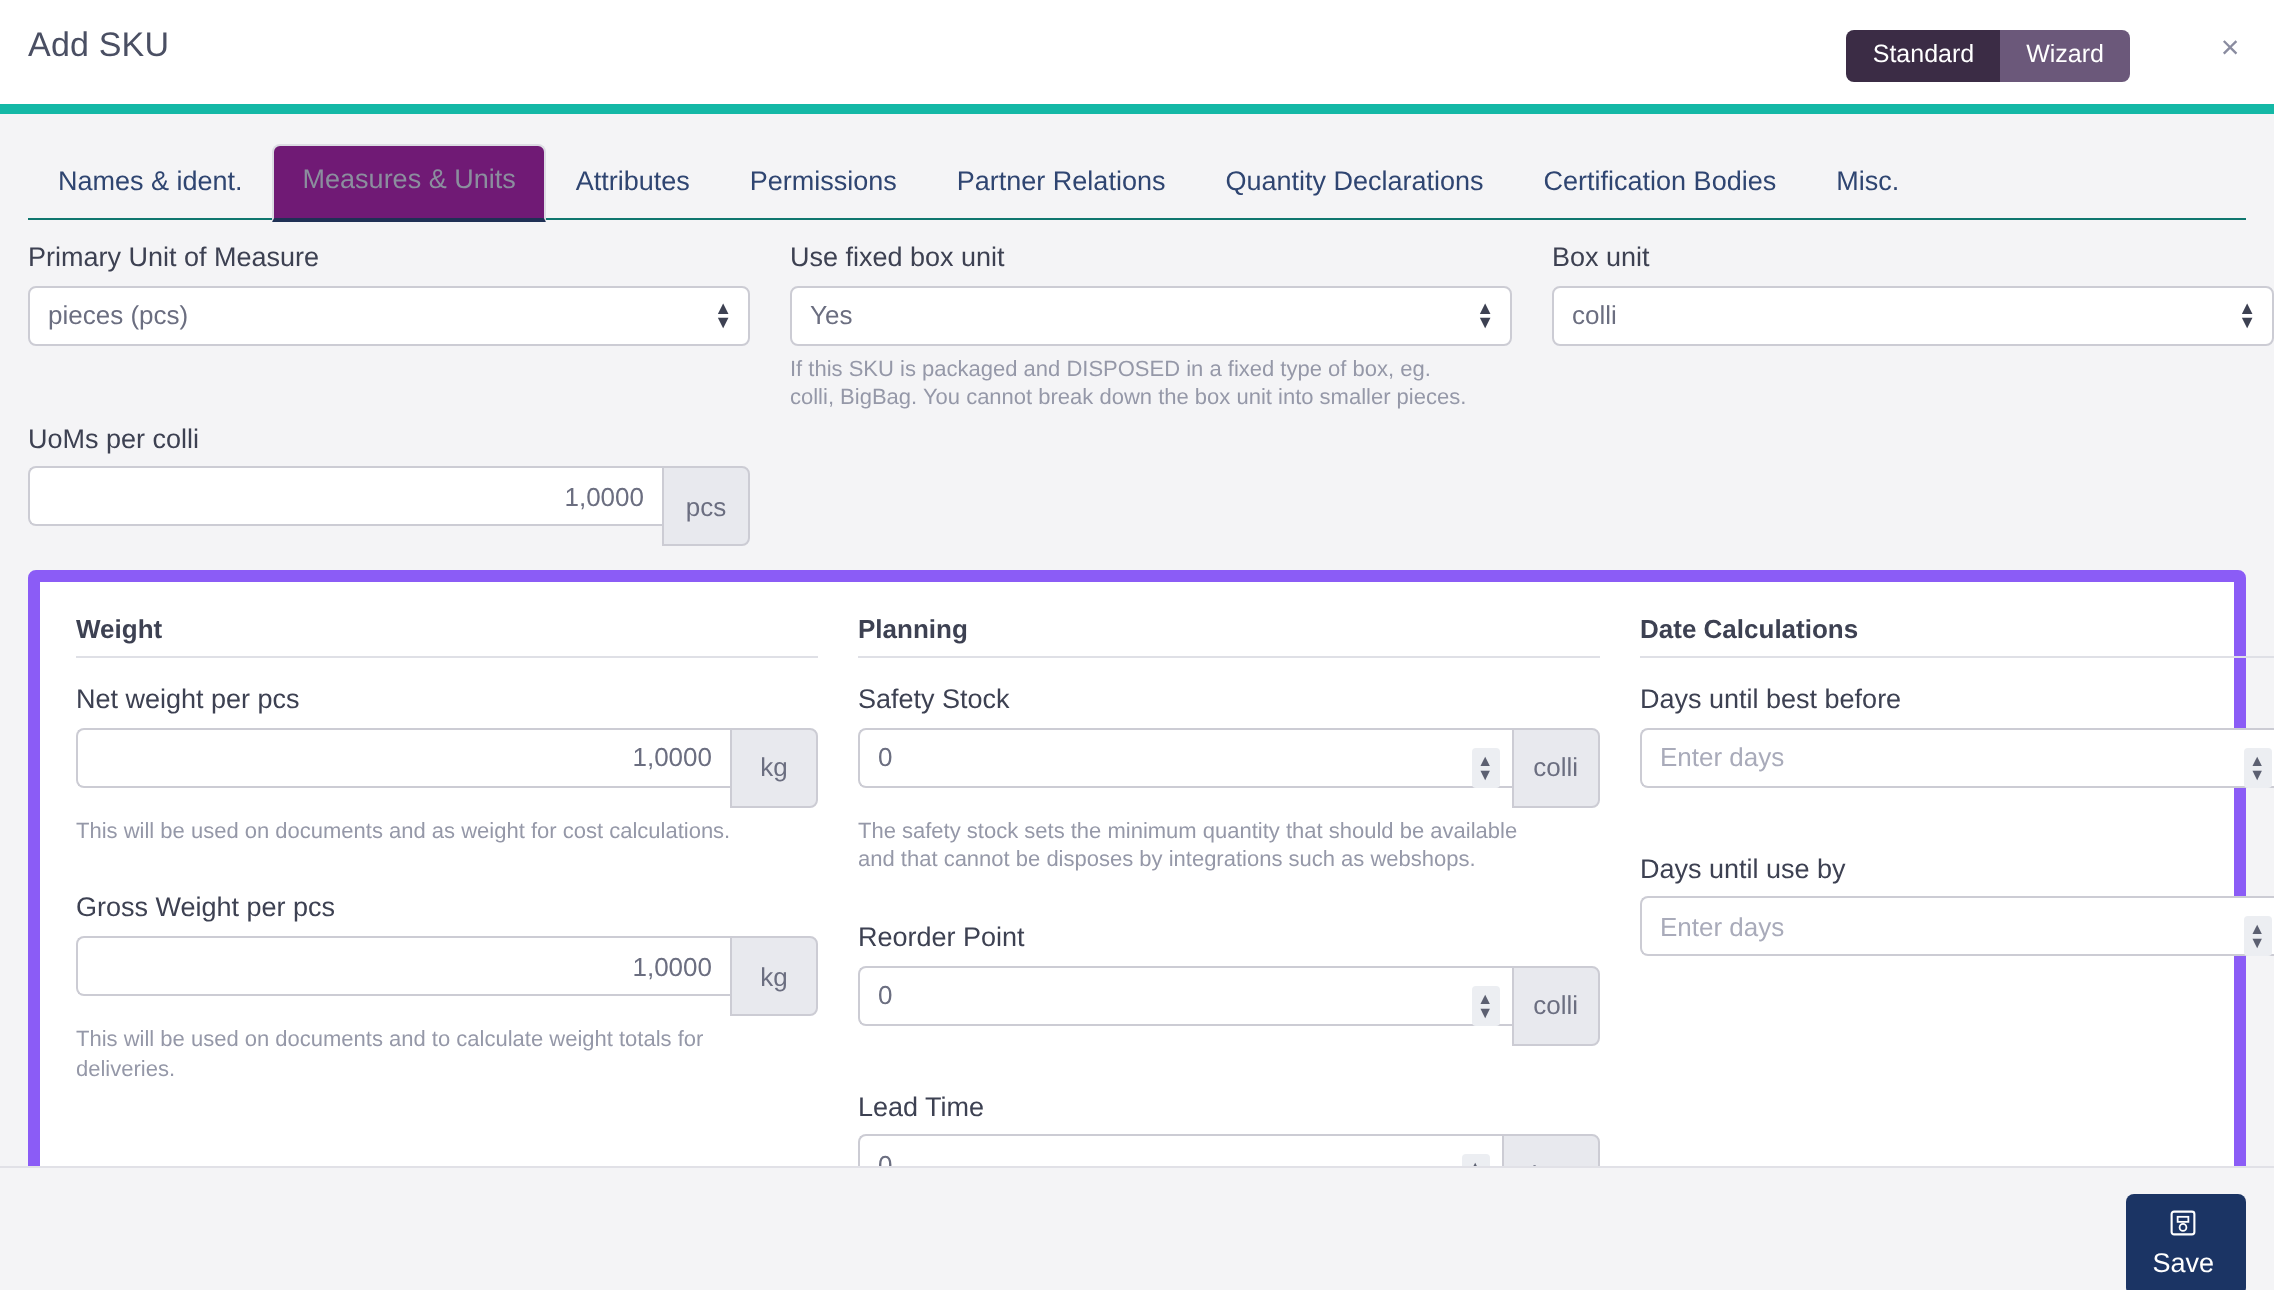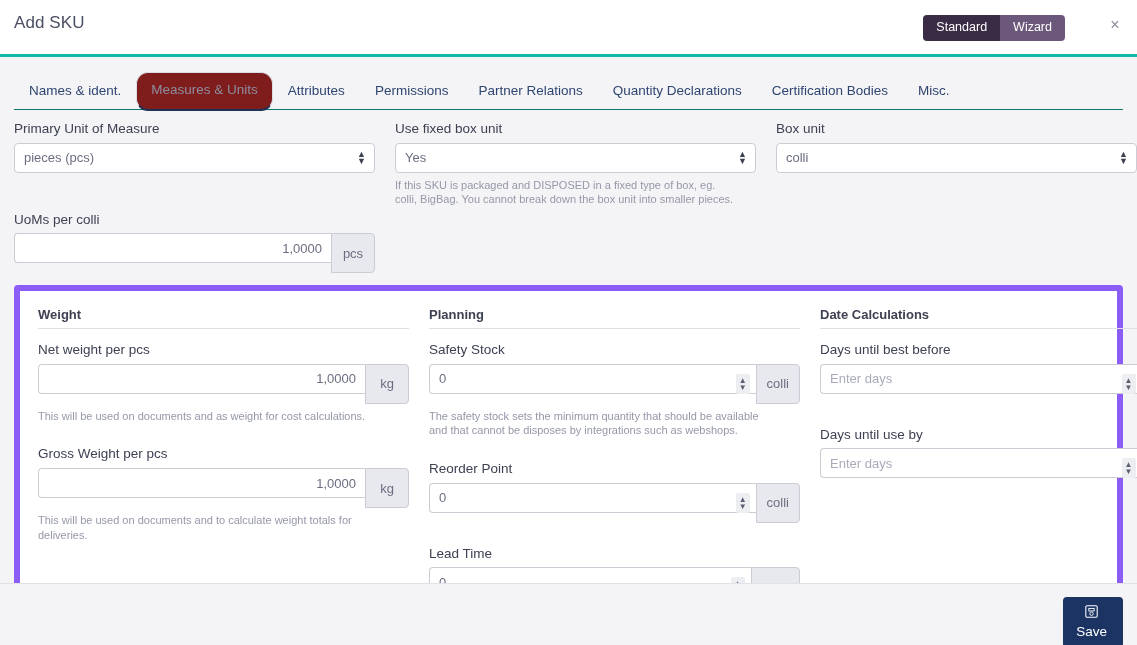--- a/index.html
+++ b/index.html
@@ -12,21 +12,21 @@
     font-family: "Liberation Sans", sans-serif;
     color: #3d4152;
     overflow: hidden;
   }
 
   
   .modal-header {
     position: relative;
     height: 57px;
     background: #ffffff;
-    border-bottom: 3px solid #14b8a6;
+    border-bottom: 5px solid #14b8a6;
   }
   .modal-title {
     position: absolute;
     left: 14px;
     top: 13px;
     font-size: 17px;
     font-weight: 400;
     color: #4a4f63;
     letter-spacing: .1px;
   }
@@ -89,27 +89,26 @@
     cursor: pointer;
     white-space: nowrap;
     border: 1px solid transparent;
     border-bottom: none;
     margin-bottom: -1px;
     background: transparent;
     font-family: inherit;
     line-height: 1.4;
   }
   .tab.active {
-    background: #7f1d1d;
+    background: #701a75;
     color: #8b8e9e;
     border-color: #dcdce3;
     border-top-left-radius: 4px;
     border-top-right-radius: 4px;
     border-bottom: 2px solid #1f3055;
-    border-radius: 12px;
   }
 
   
   .body-area {
     position: relative;
     padding: 0 14px;
   }
 
   .top-grid {
     display: flex;

